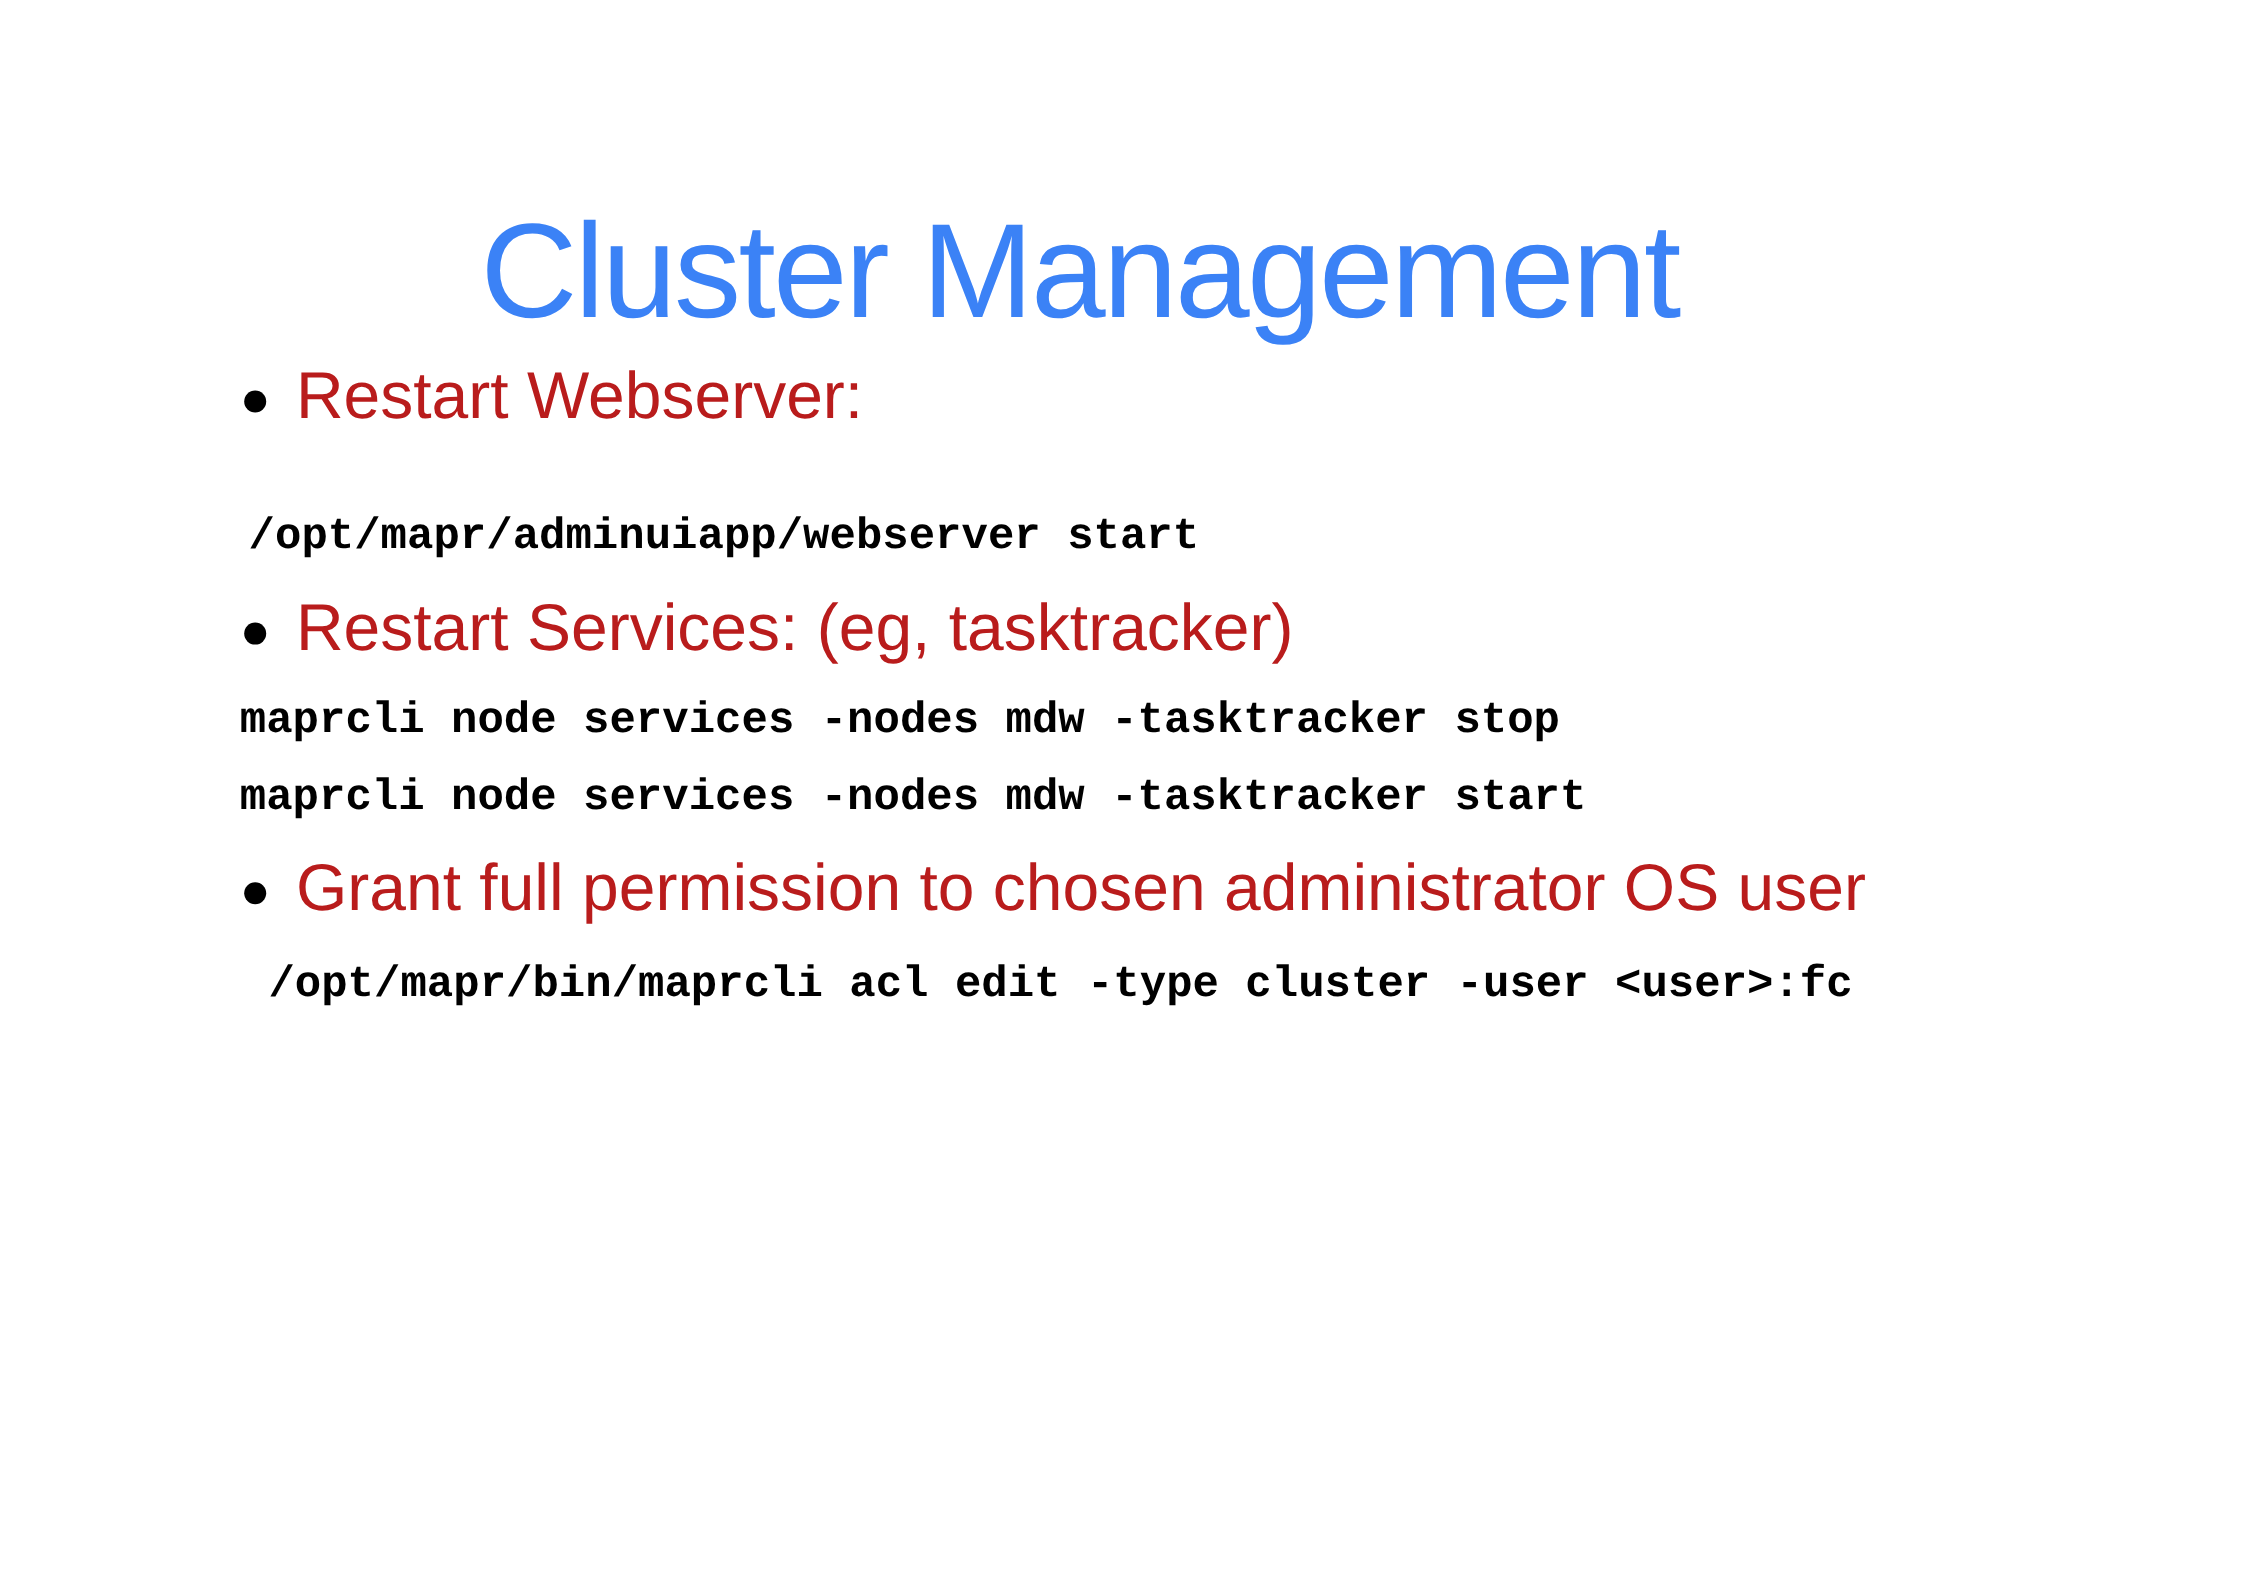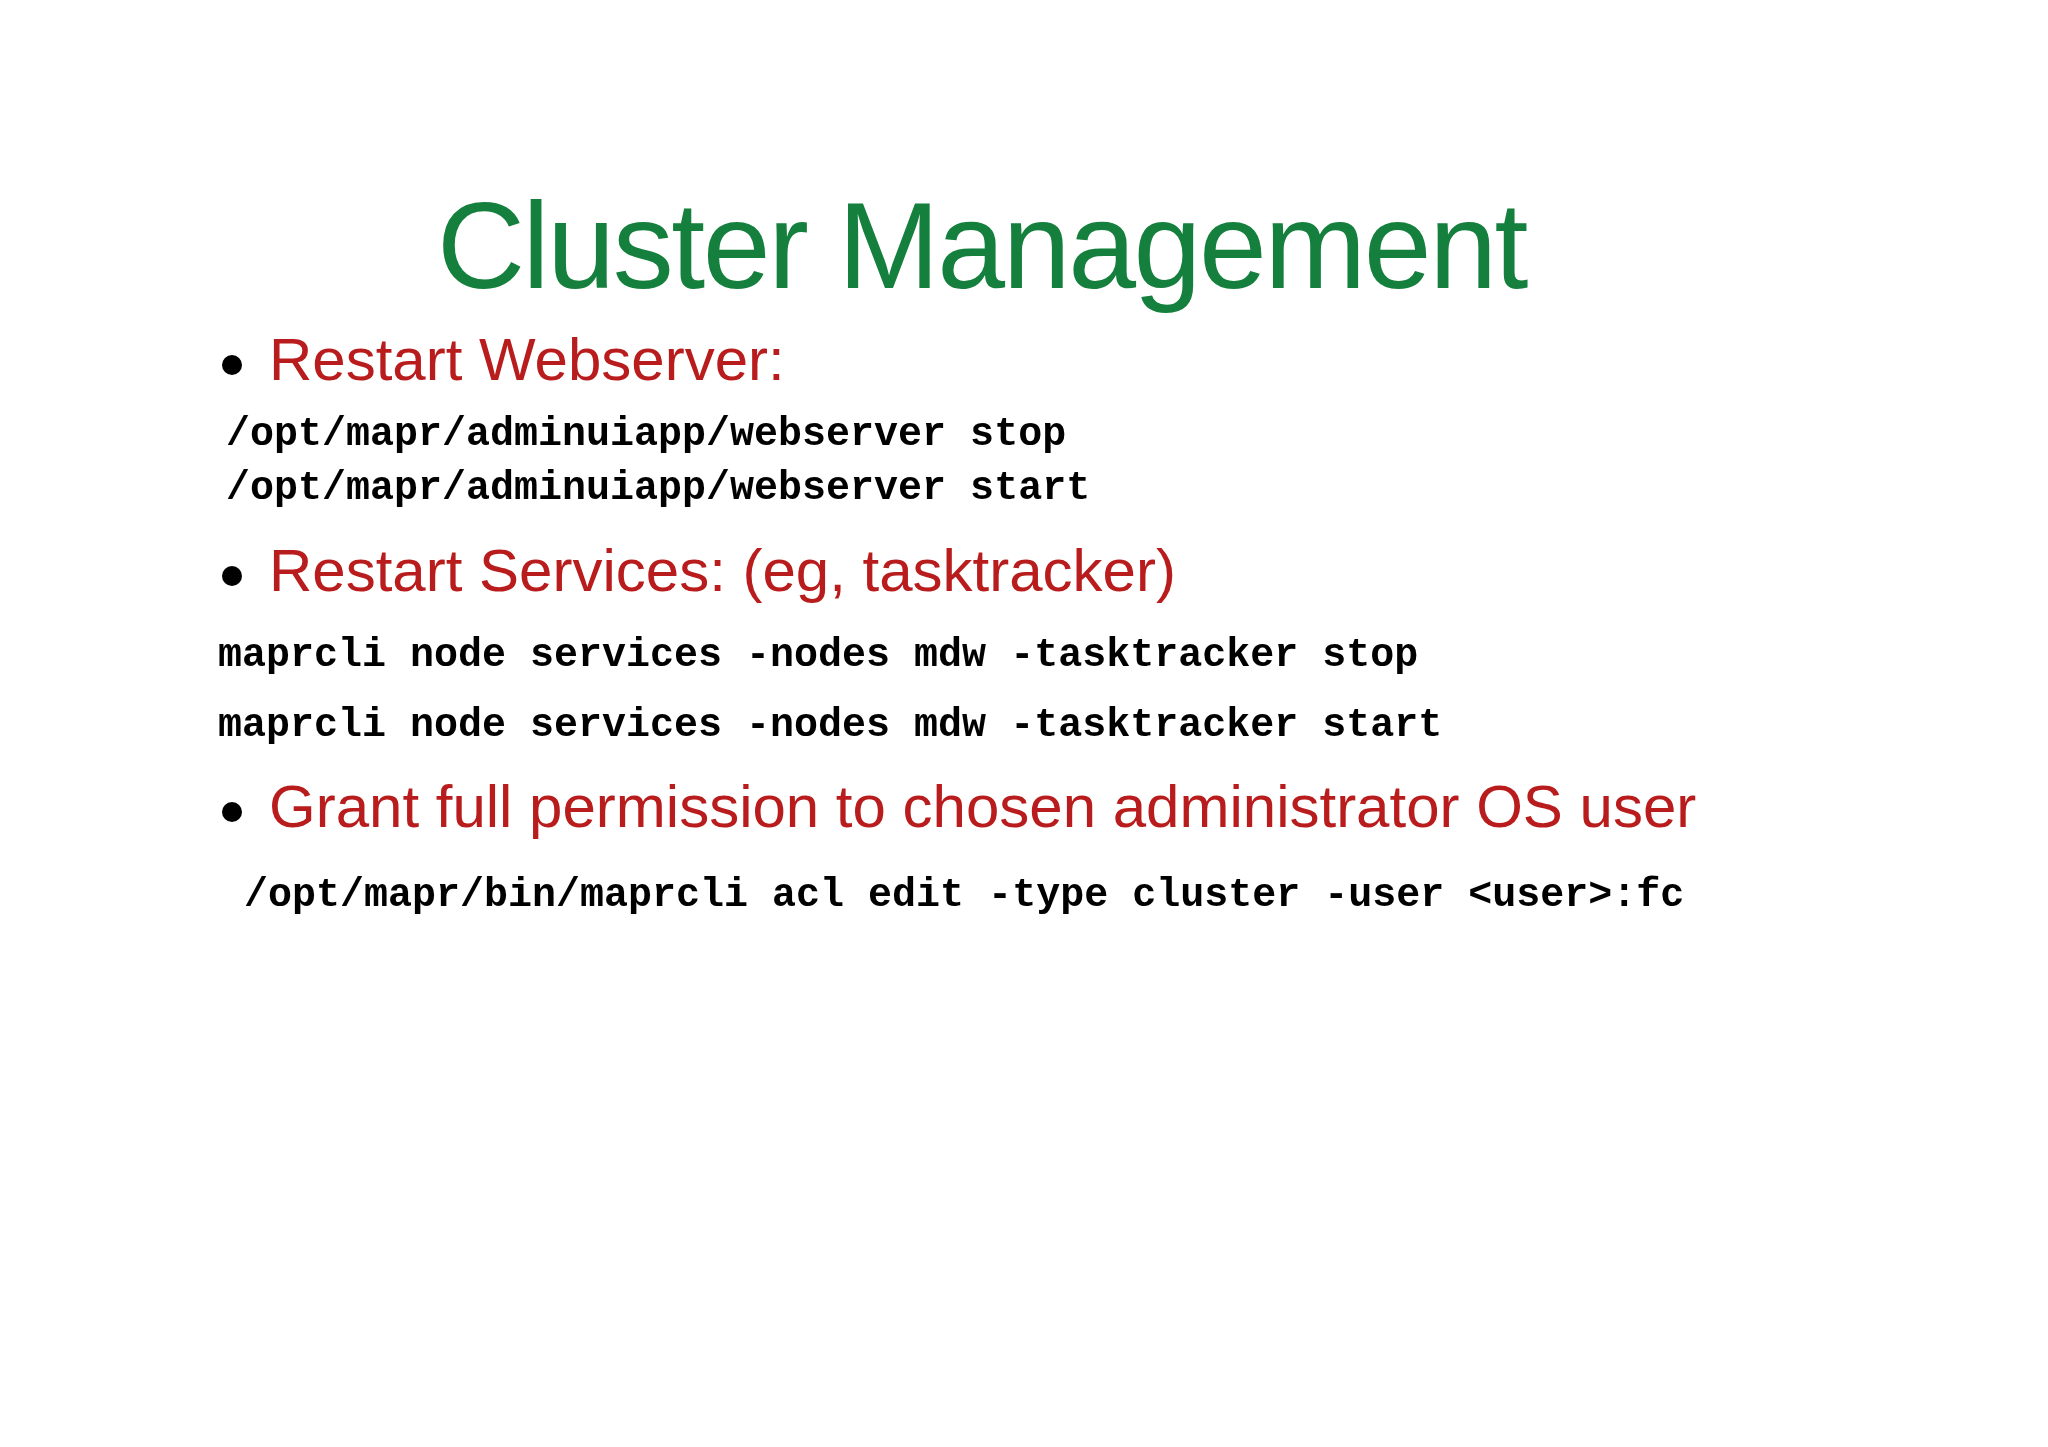--- a/index.html
+++ b/index.html
@@ -19,21 +19,21 @@
     position: absolute;
     top: 185px;
     left: 0;
     width: 1937px;
     text-align: center;
     text-indent: 26px;
     font-size: 122px;
     line-height: 1;
     font-weight: 400;
     letter-spacing: -2.4px;
-    color: #15803d;
+    color: #3b82f6;
     white-space: nowrap;
   }
   .bullet-row {
     position: absolute;
     display: flex;
     align-items: flex-start;
     left: 222px;
     line-height: 1;
     white-space: nowrap;
   }
@@ -74,21 +74,20 @@
 
 <div class="slide">
 
   <div class="slide-title">Cluster Management</div>
 
   <div class="bullet-row row-1">
     <span class="bullet-dot"></span>
     <span class="bullet-text">Restart Webserver:</span>
   </div>
 
-  <div class="code-line code-1">/opt/mapr/adminuiapp/webserver stop</div>
 
   <div class="code-line code-2">/opt/mapr/adminuiapp/webserver start</div>
 
   <div class="bullet-row row-2">
     <span class="bullet-dot"></span>
     <span class="bullet-text">Restart Services: (eg, tasktracker)</span>
   </div>
 
   <div class="code-line code-4">maprcli node services -nodes mdw -tasktracker start</div>
 

